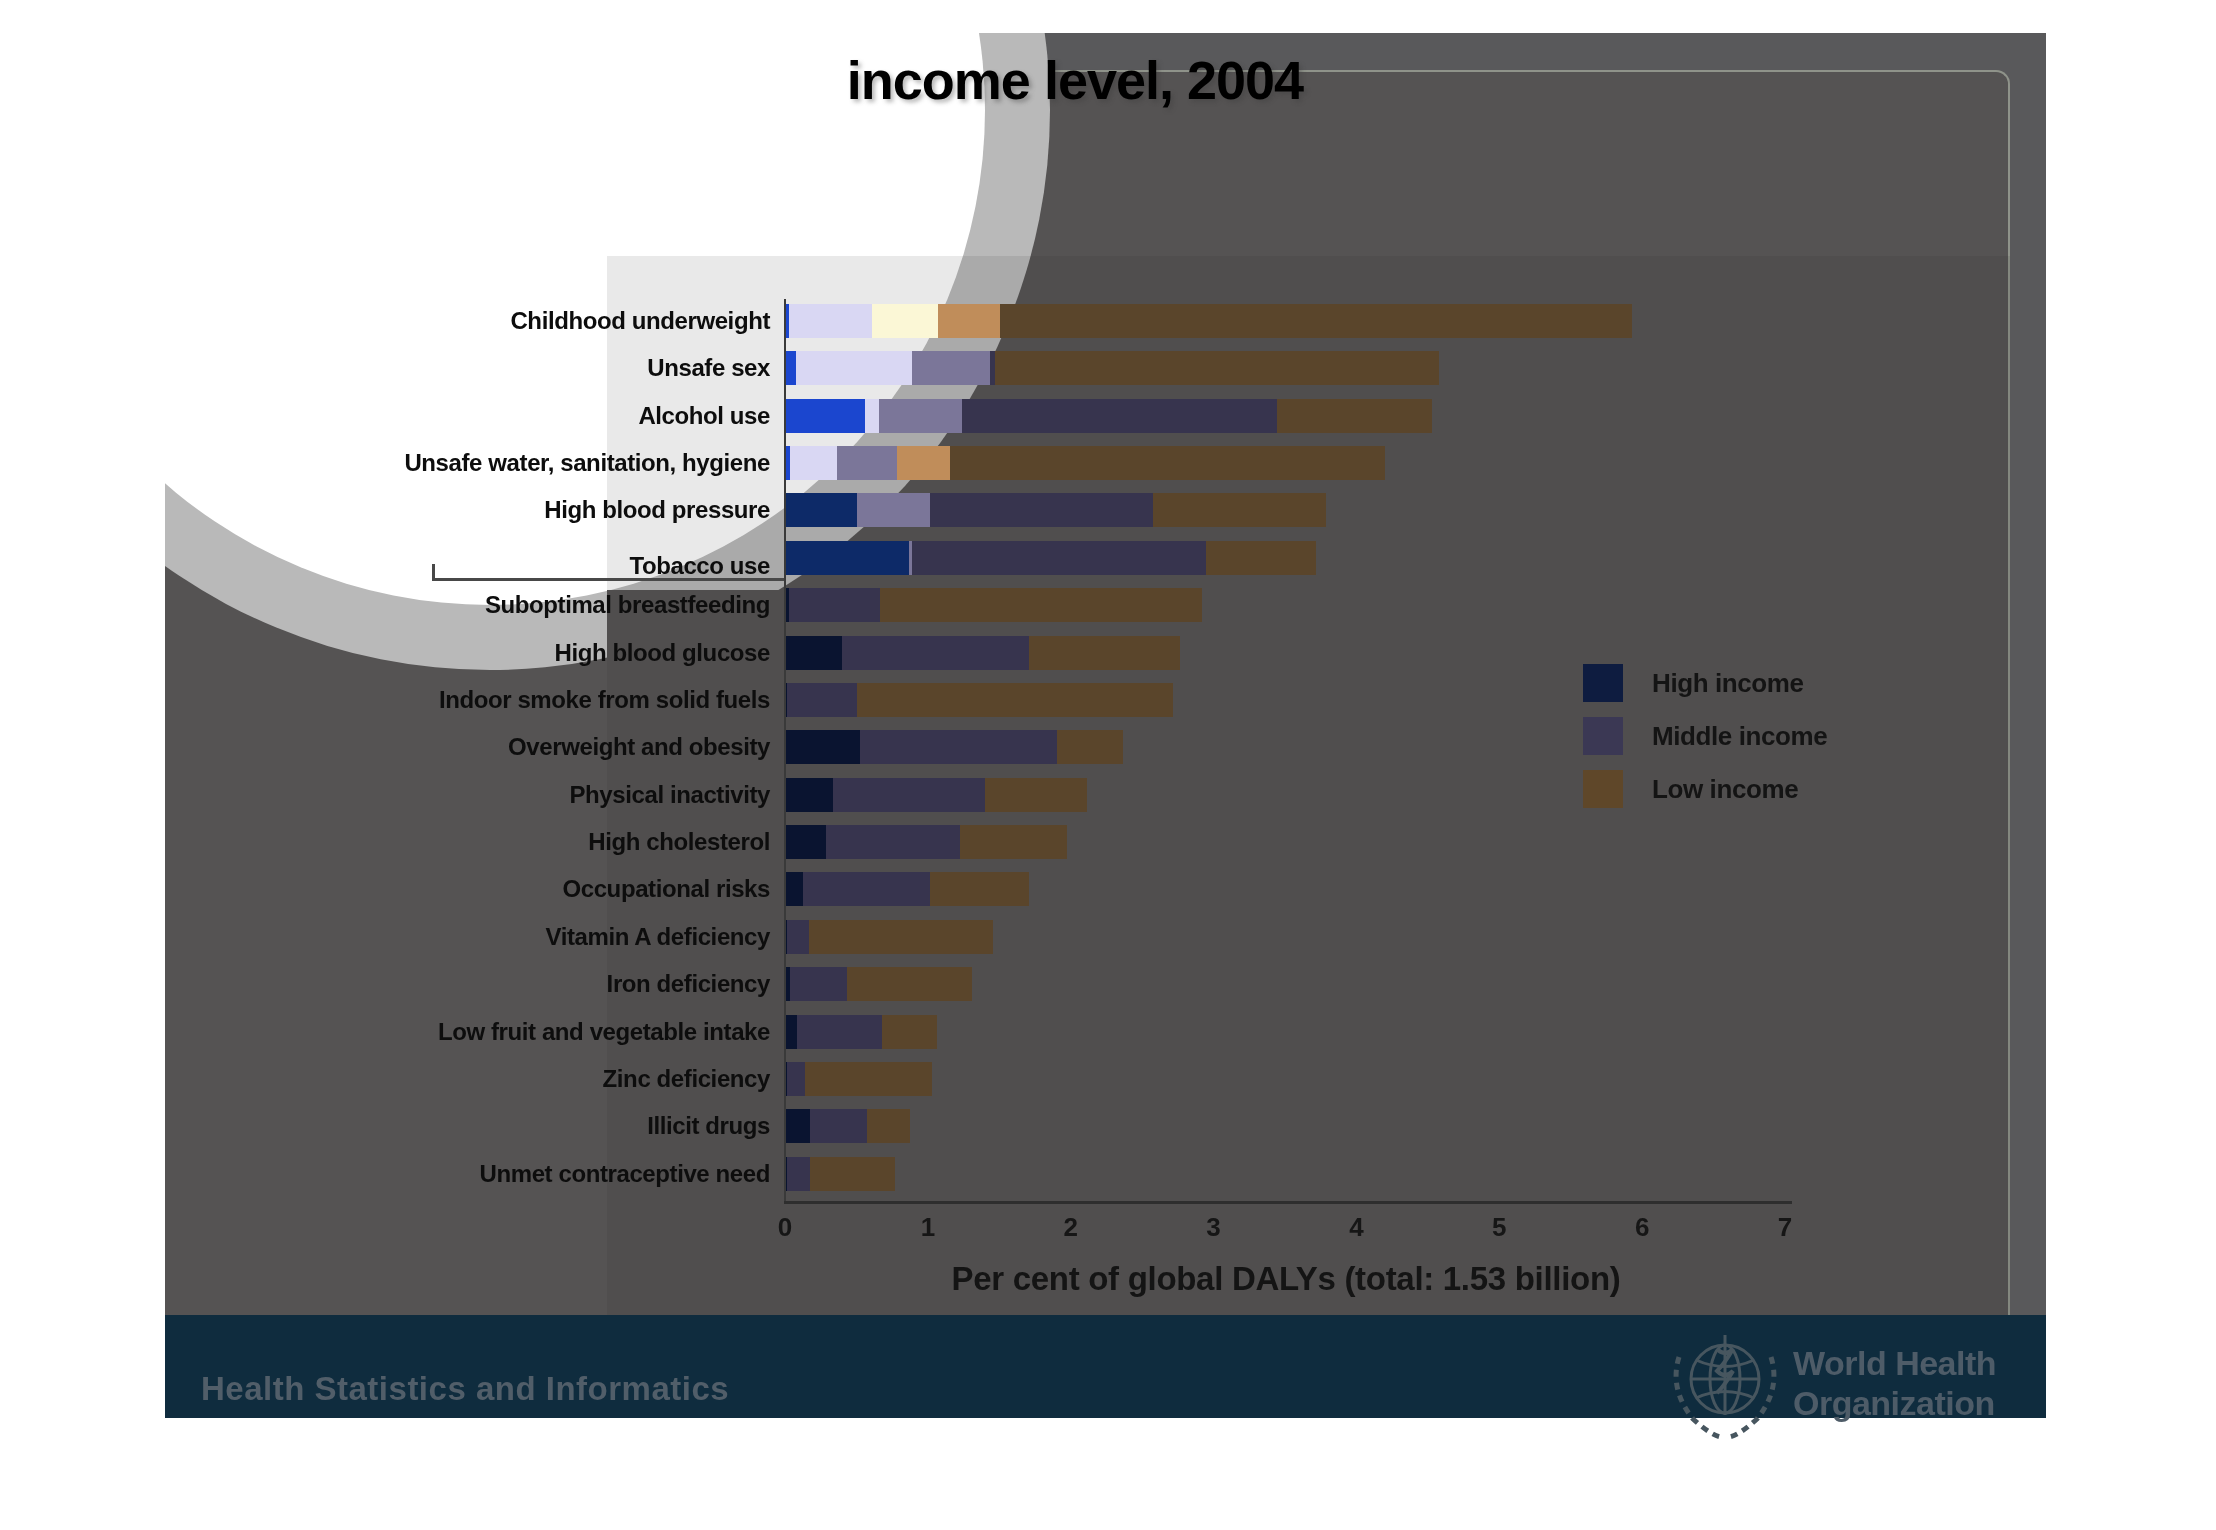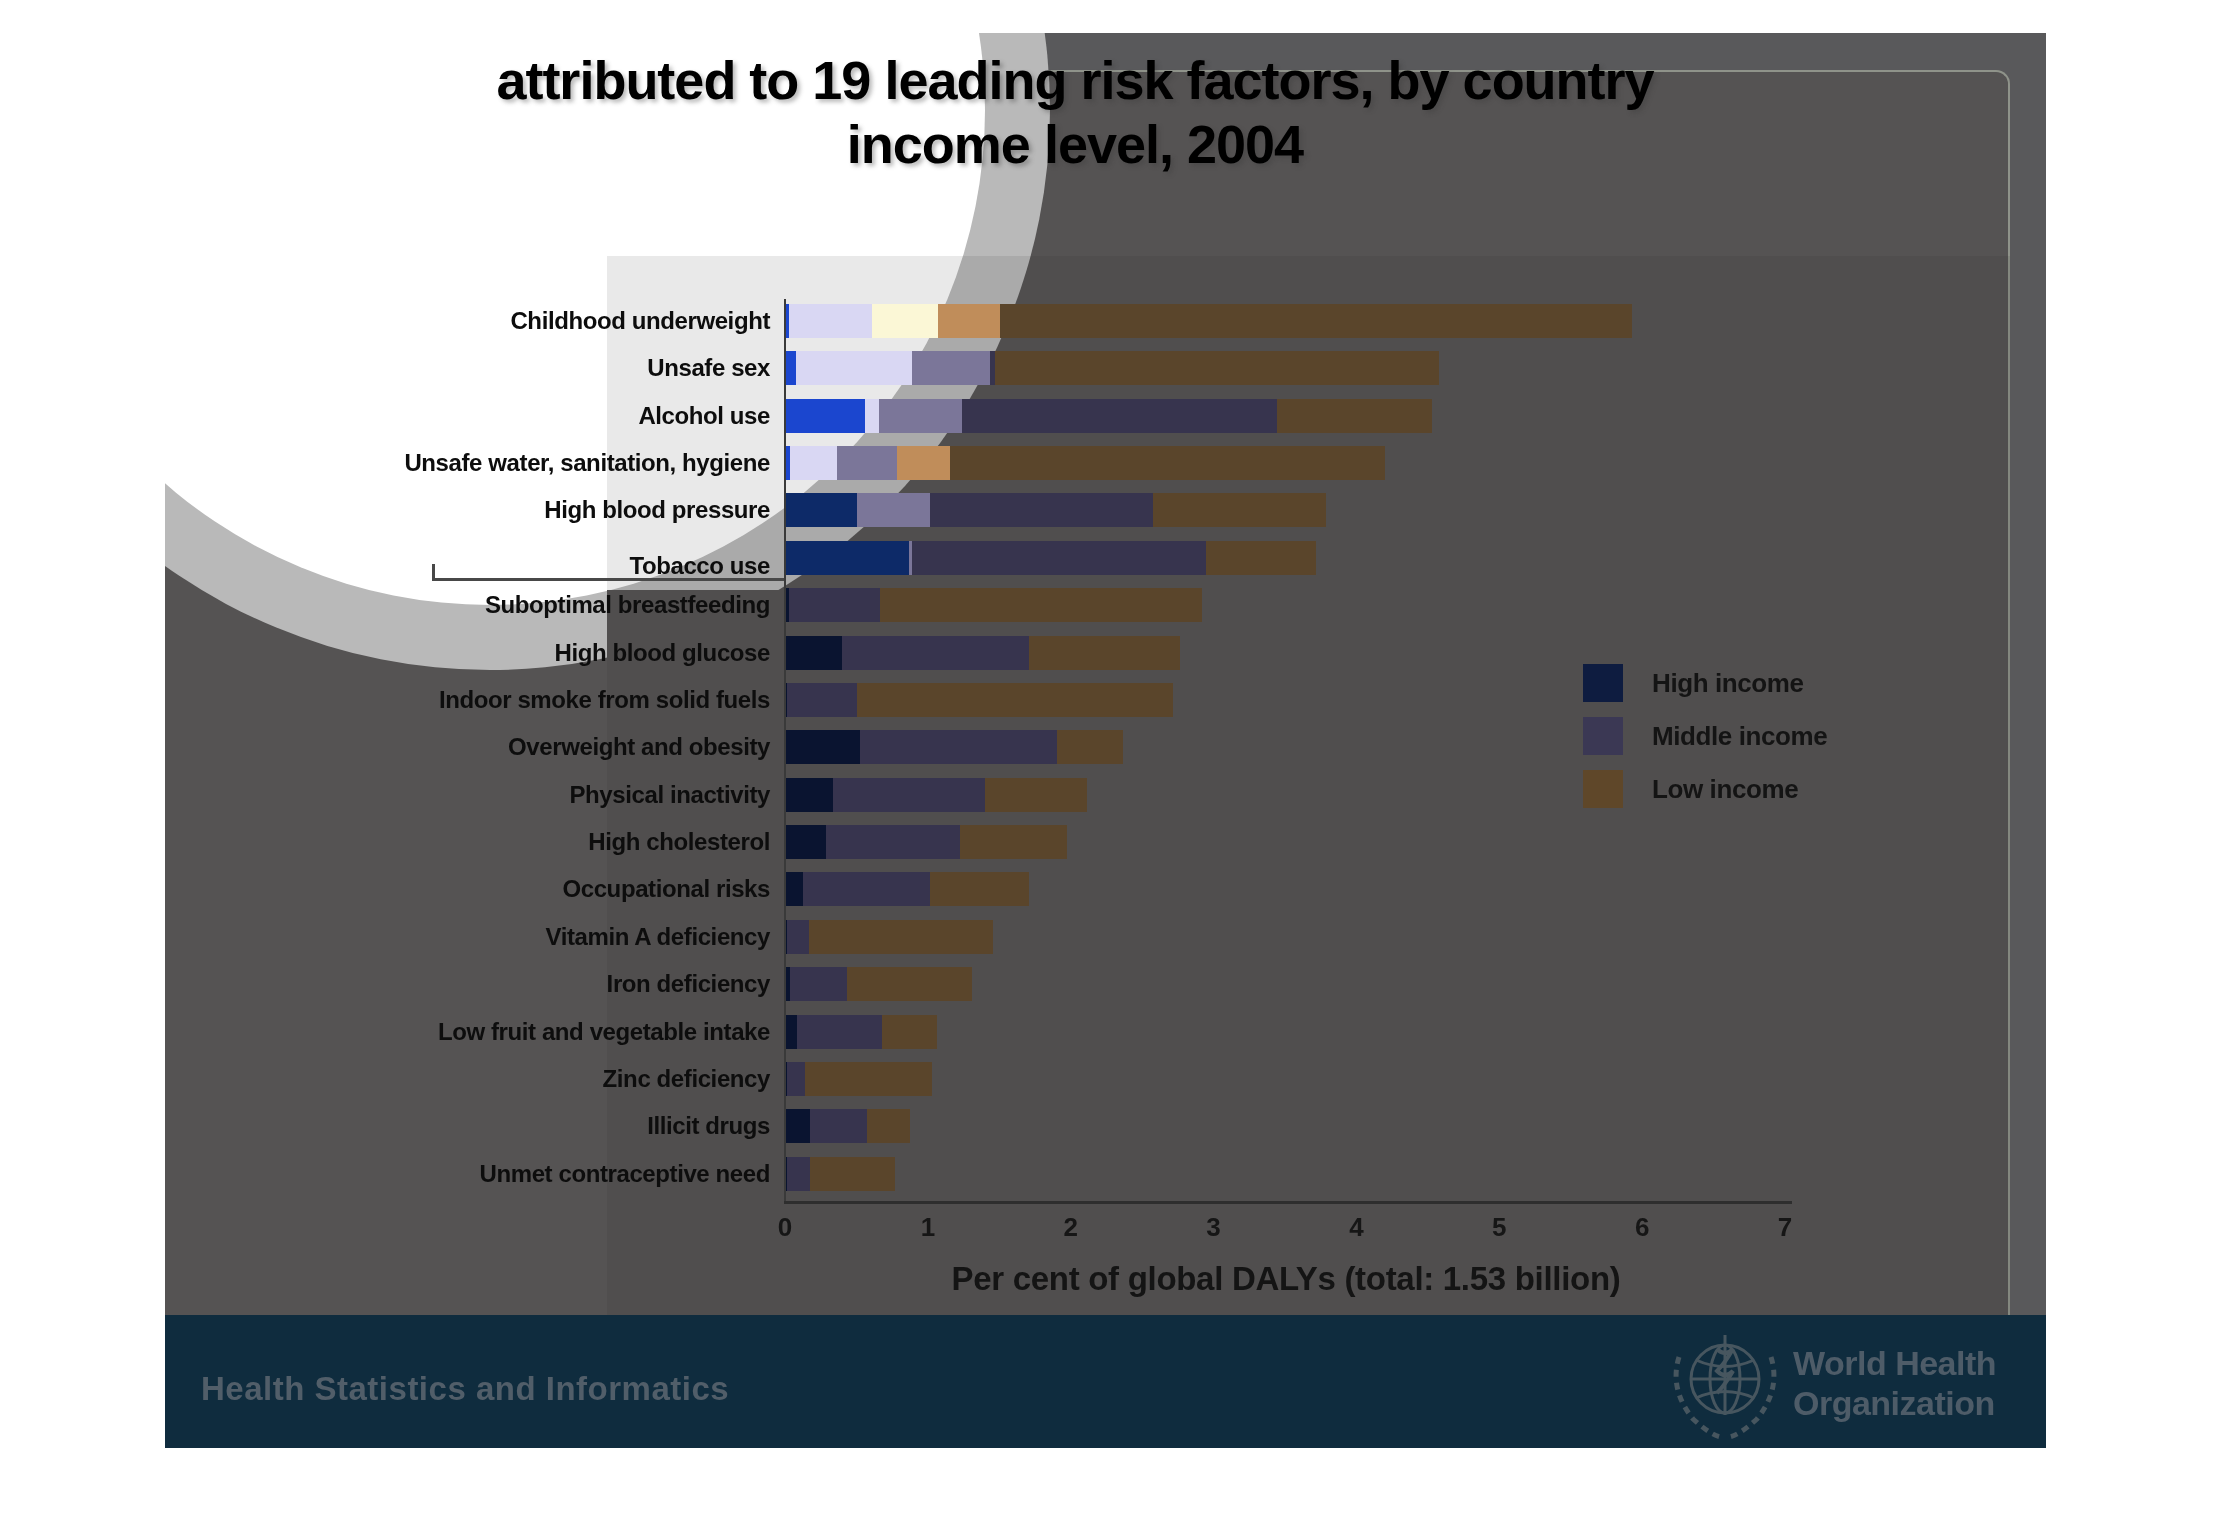--- a/index.html
+++ b/index.html
@@ -26,21 +26,21 @@
            font-size:33px;font-weight:bold;letter-spacing:-0.3px;color:#141414;}
   
   .legend-item{position:absolute;left:1583px;height:40px;}
   .legend-swatch{position:absolute;left:0;top:0;width:40px;height:38px;}
   .legend-label{position:absolute;left:69px;top:0;line-height:38px;font-size:26px;font-weight:bold;
                 letter-spacing:-0.4px;color:#141414;white-space:nowrap;}
   
   #leader-h{position:absolute;left:432px;top:578px;width:353px;height:3px;background:#484848;}
   #leader-v{position:absolute;left:432px;top:564px;width:3px;height:17px;background:#484848;}
   
-  #footer{position:absolute;left:165px;top:1315px;width:1881px;height:133px;background:#0f2c3e;}
+  #footer{position:absolute;left:165px;top:1315px;width:1881px;height:103px;background:#0f2c3e;}
   #footer-dept{position:absolute;left:36px;top:55px;font-size:33px;font-weight:bold;color:#515e69;letter-spacing:0.5px;}
   #who-logo{position:absolute;left:1500px;top:12px;}
   #who-word{position:absolute;left:1628px;top:28px;font-size:34px;font-weight:bold;color:#4e5c68;
             line-height:40px;letter-spacing:-0.5px;}
 </style>
 </head>
 <body>
 
 <div id="page">
 
@@ -58,21 +58,20 @@
       <circle cx="490" cy="110" r="495" fill="#ffffff"></circle>
     </g>
   </svg>
 
   <div id="plot-panel"></div>
 
   <div id="leader-h"></div>
   <div id="leader-v"></div>
 
   <div id="title-block">
-    <div>attributed to 19 leading risk factors, by country</div>
     <div>income level, 2004</div>
   </div>
 
   <div id="labels">
       <div class="cat-label" style="top: 305px;">Childhood underweight</div>
       <div class="cat-label" style="top: 352.37px;">Unsafe sex</div>
       <div class="cat-label" style="top: 399.74px;">Alcohol use</div>
       <div class="cat-label" style="top: 447.11px;">Unsafe water, sanitation, hygiene</div>
       <div class="cat-label" style="top: 494.48px;">High blood pressure</div>
       <div class="cat-label" style="top: 541.85px; margin-top: 8px;">Tobacco use</div>

